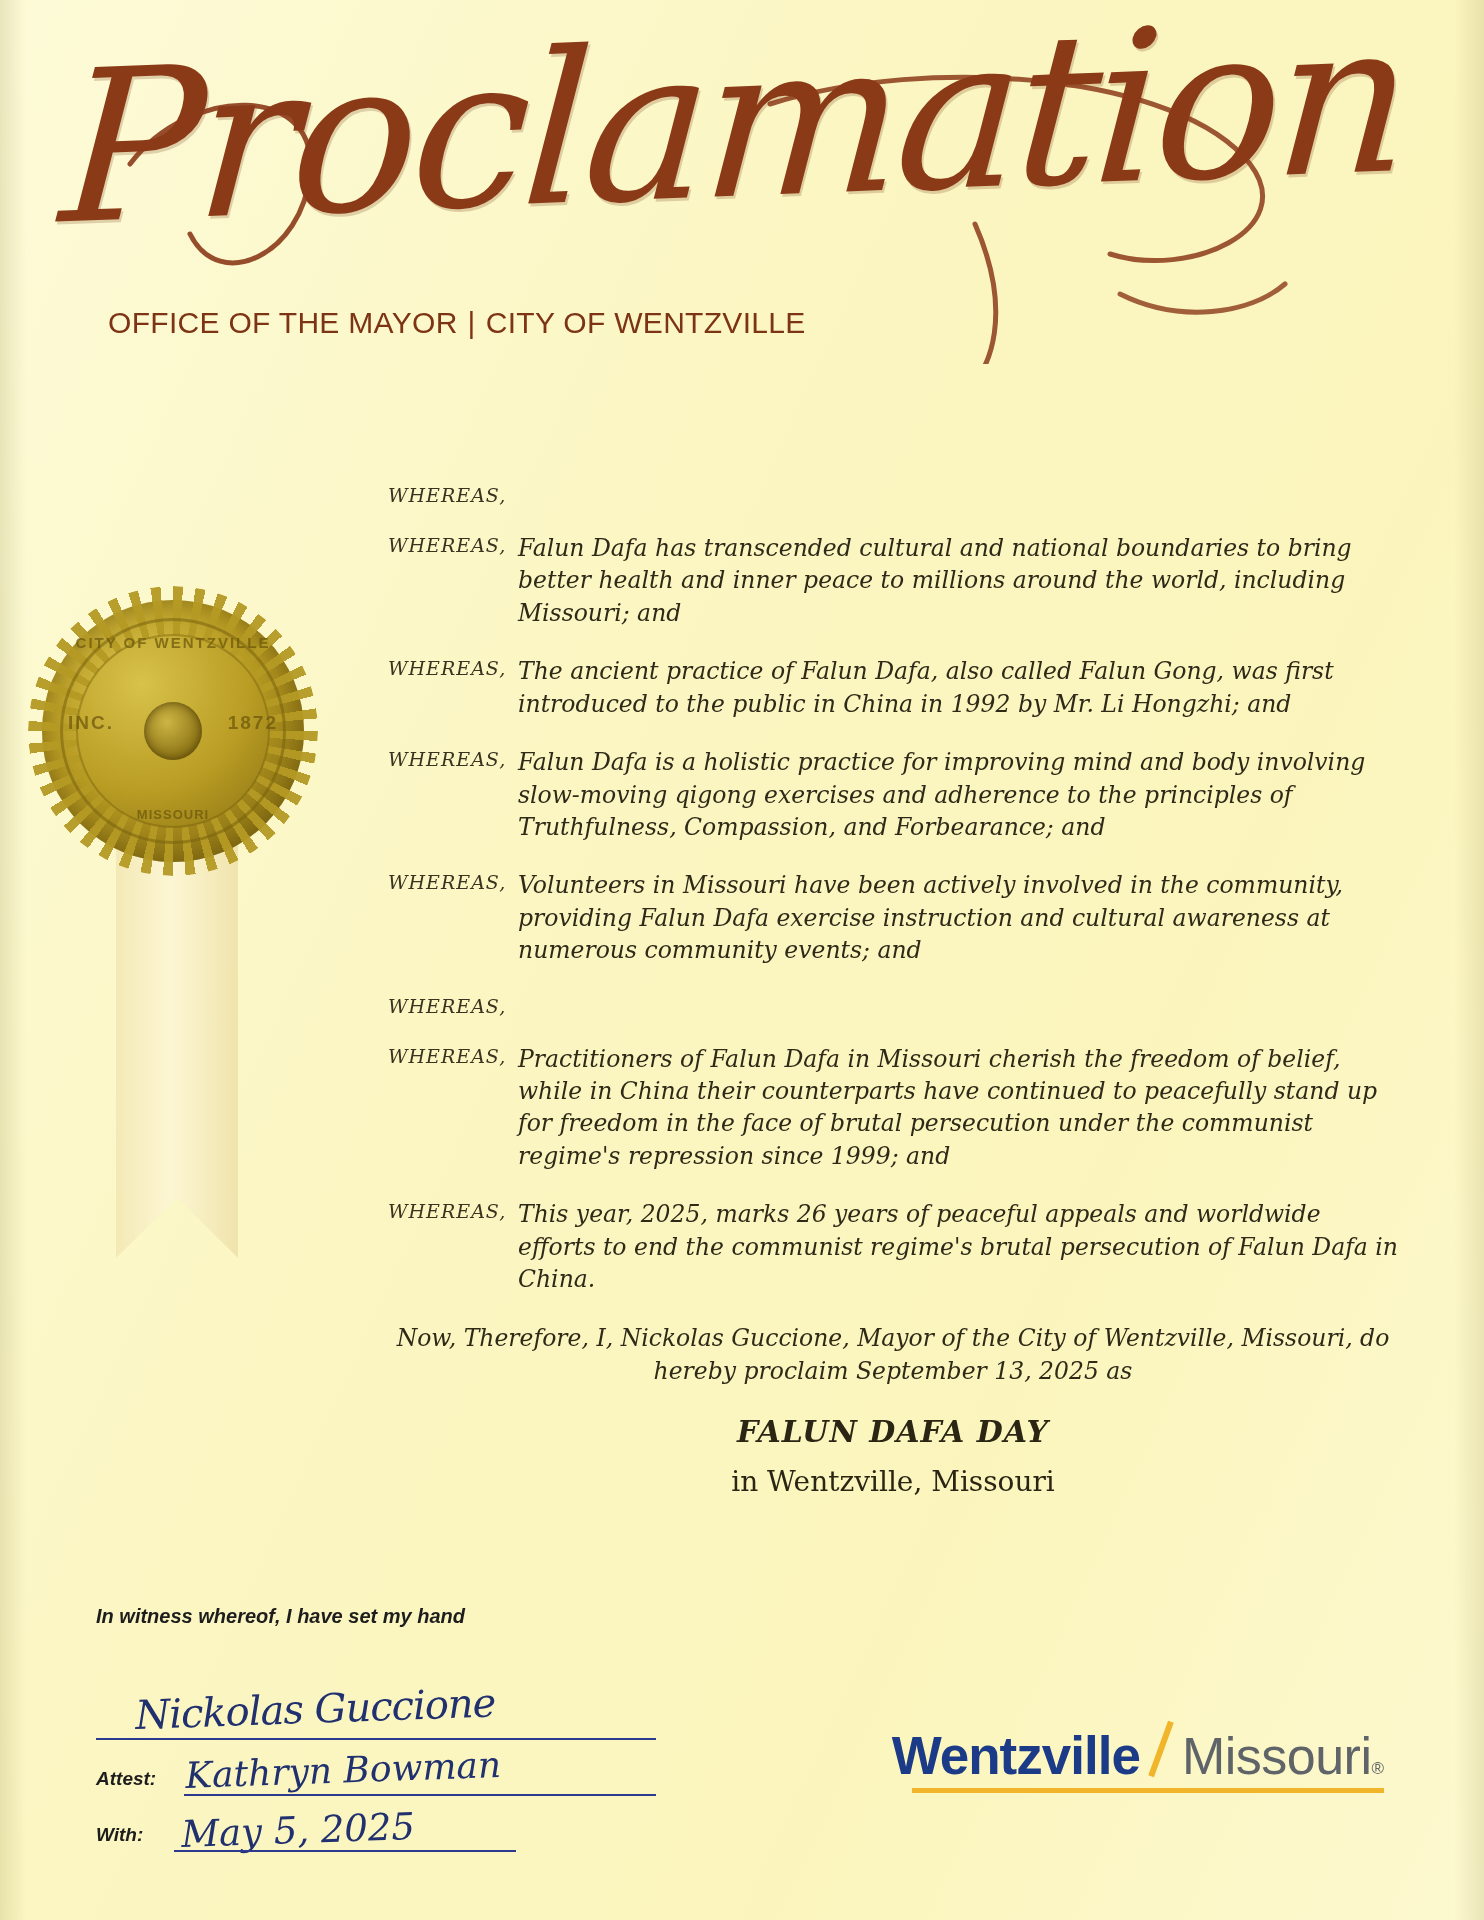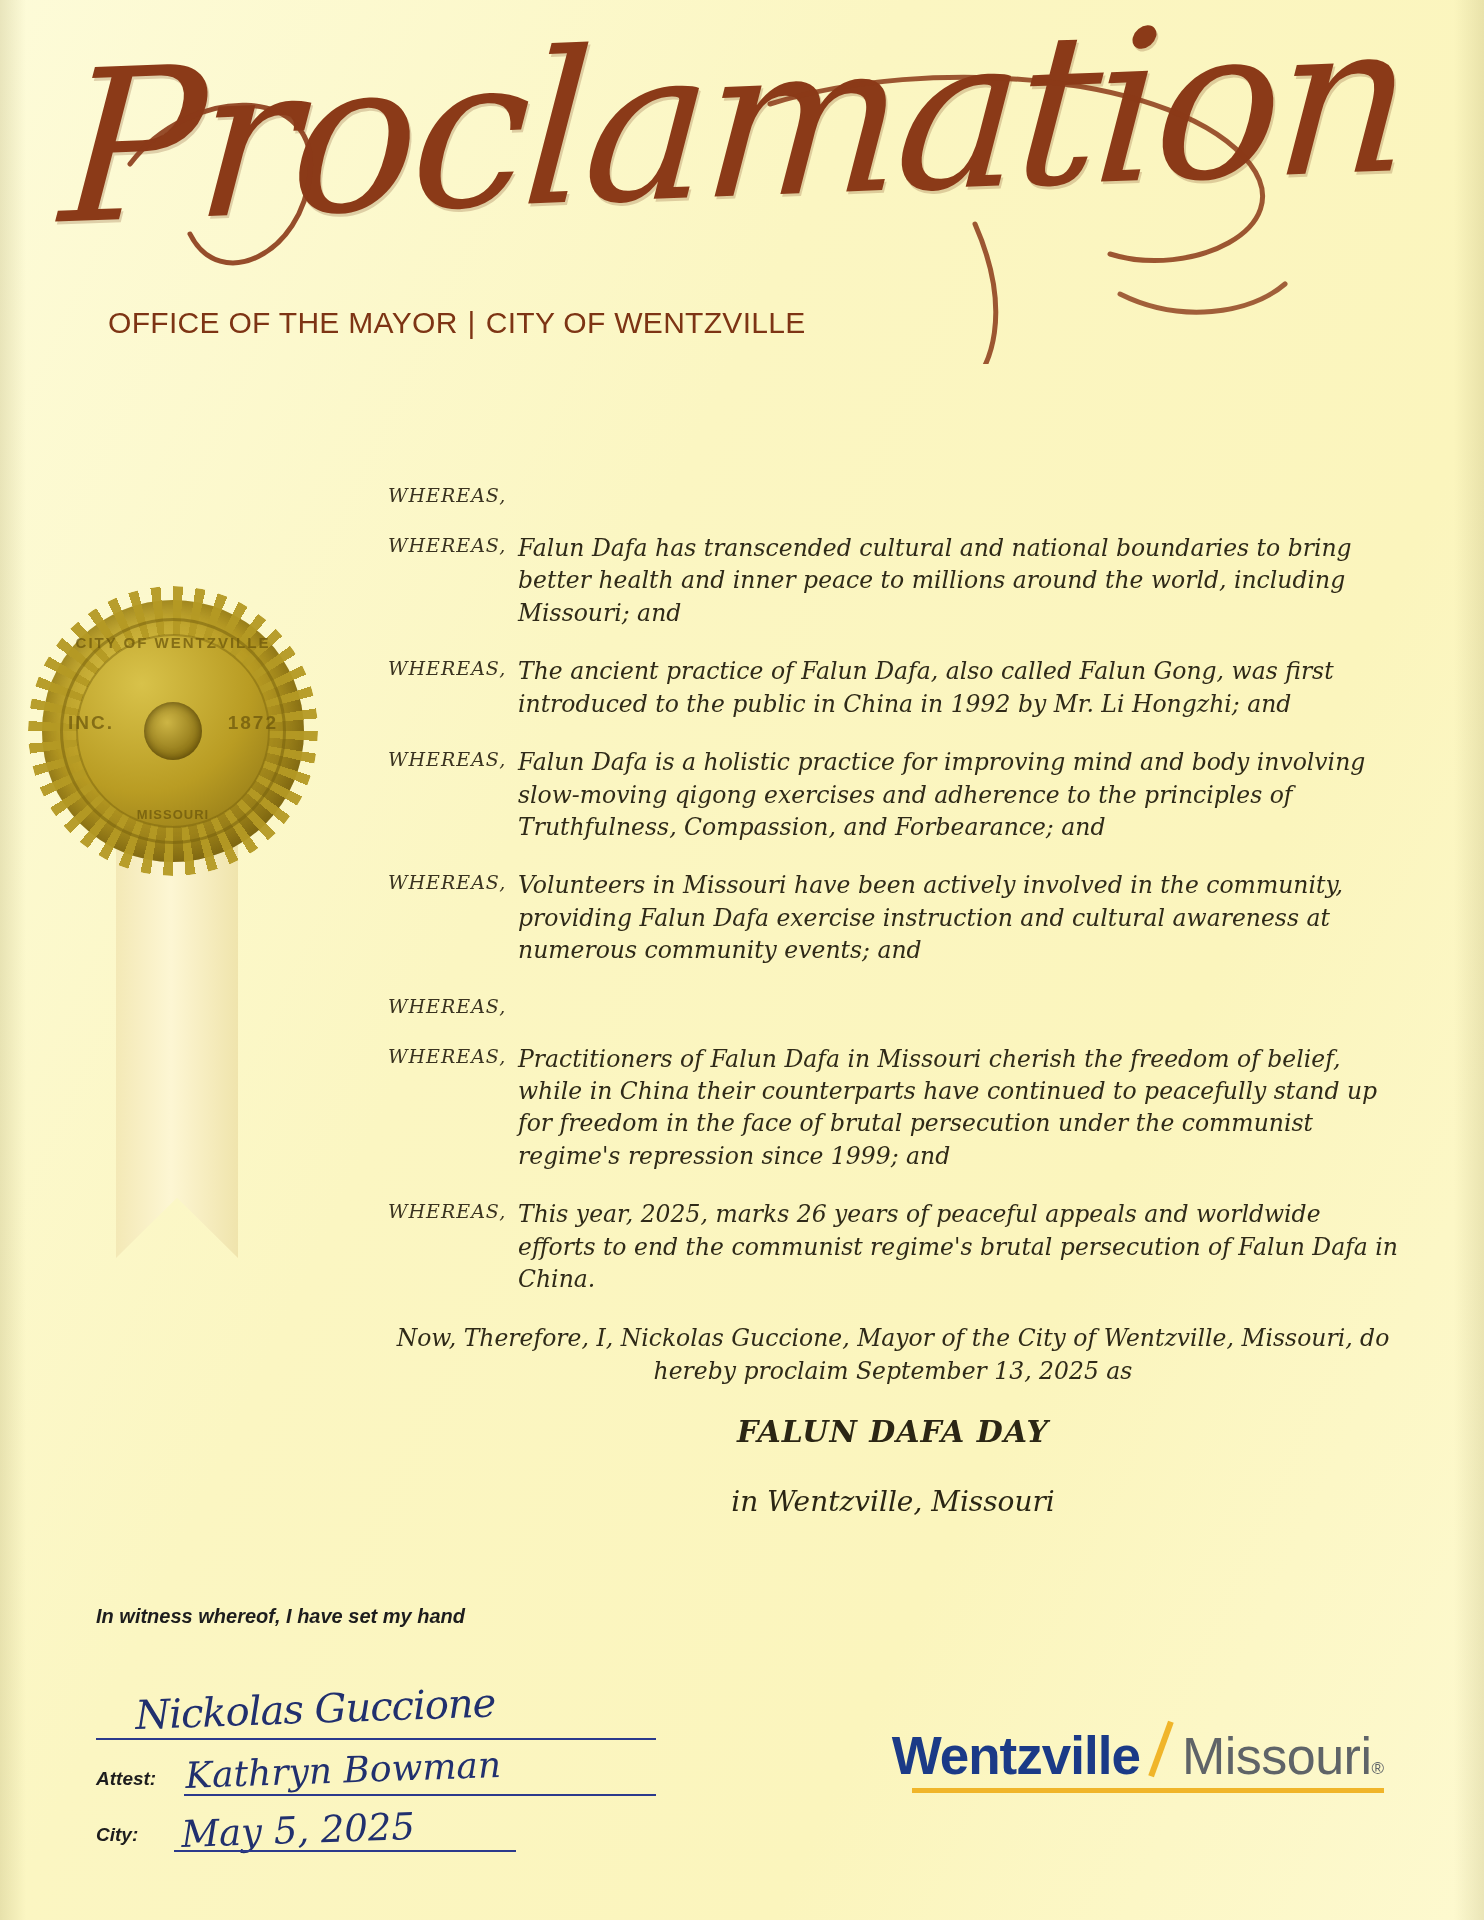--- a/index.html
+++ b/index.html
@@ -198,24 +198,23 @@
     margin-top: 26px;
     text-align: center;
     font-family: "DejaVu Serif", serif;
     font-style: italic;
     font-weight: 700;
     font-size: 30px;
     letter-spacing: 1px;
     color: #2b2614;
   }
   .day-sub {
-    margin-top: 36px;
+    margin-top: 16px;
     text-align: center;
     font-family: "DejaVu Serif", serif;
-    font-style: italic;
     font-size: 28px;
     color: #2b2614;
   }
 
   
   .witness {
     position: absolute;
     left: 96px;
     top: 1602px;
     width: 560px;
@@ -434,21 +433,21 @@
     <div class="sig-line">
       <div class="handwriting hw-mayor">Nickolas Guccione</div>
       <div class="sig-rule"></div>
     </div>
     <div class="sig-line">
       <div class="sig-label">Attest:</div>
       <div class="handwriting hw-attest">Kathryn Bowman</div>
       <div class="sig-rule short"></div>
     </div>
     <div class="sig-line">
-      <div class="sig-label">City:</div>
+      <div class="sig-label">With:</div>
       <div class="handwriting hw-date">May 5, 2025</div>
       <div class="sig-rule short2"></div>
     </div>
   </div>
 
   <div class="logo">
     <div class="logo-row">
       <span class="logo-wentz">Wentzville</span>
       <span class="logo-slash"></span>
       <span class="logo-missouri">Missouri</span>

